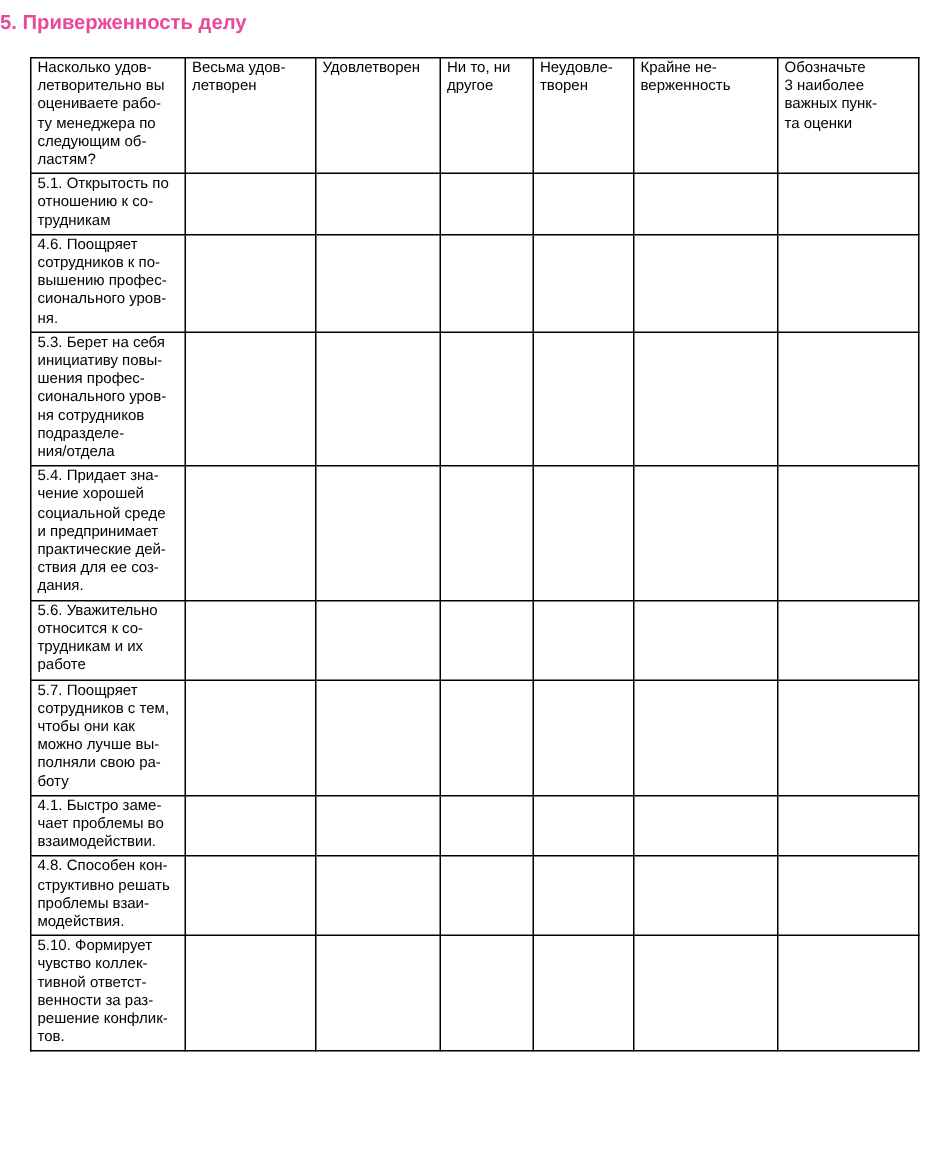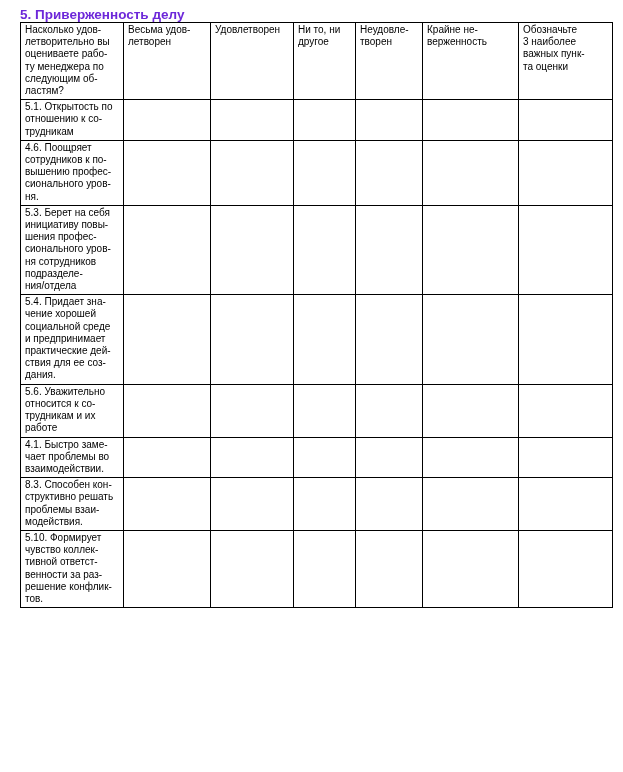--- a/index.html
+++ b/index.html
@@ -10,27 +10,27 @@
   body {
     width: 623px;
     height: 772px;
     font-family: "Liberation Sans", sans-serif;
     color: #000000;
   }
   .page-title {
     font-family: "Liberation Sans", sans-serif;
     font-size: 13.5px;
     font-weight: bold;
-    margin: 7px 0 0 20px;
-    color: #6d28d9;
+    margin: 7px 0 0 0;
+    color: #ec4899;
   }
   table.survey {
     border-collapse: collapse;
     table-layout: fixed;
-    margin: 0 0 0 20px;
+    margin: 16px 0 0 20px;
   }
   table.survey th,
   table.survey td {
     border: 1px solid #000000;
     font-family: "Liberation Sans", sans-serif;
     font-size: 10px;
     line-height: 12.2px;
     font-weight: normal;
     text-align: left;
     vertical-align: top;
@@ -139,32 +139,46 @@
 трудникам и их
 работе</td>
       <td></td>
       <td></td>
       <td></td>
       <td></td>
       <td></td>
       <td></td>
     </tr>
     <tr>
+      <td>5.7. Поощряет
+сотрудников с тем,
+чтобы они как
+можно лучше вы-
+полняли свою ра-
+боту</td>
+      <td></td>
+      <td></td>
+      <td></td>
+      <td></td>
+      <td></td>
+      <td></td>
+    </tr>
+    <tr>
       <td>4.1. Быстро заме-
 чает проблемы во
 взаимодействии.</td>
       <td></td>
       <td></td>
       <td></td>
       <td></td>
       <td></td>
       <td></td>
     </tr>
     <tr>
-      <td>8.3. Способен кон-
+      <td>4.8. Способен кон-
 структивно решать
 проблемы взаи-
 модействия.</td>
       <td></td>
       <td></td>
       <td></td>
       <td></td>
       <td></td>
       <td></td>
     </tr>

